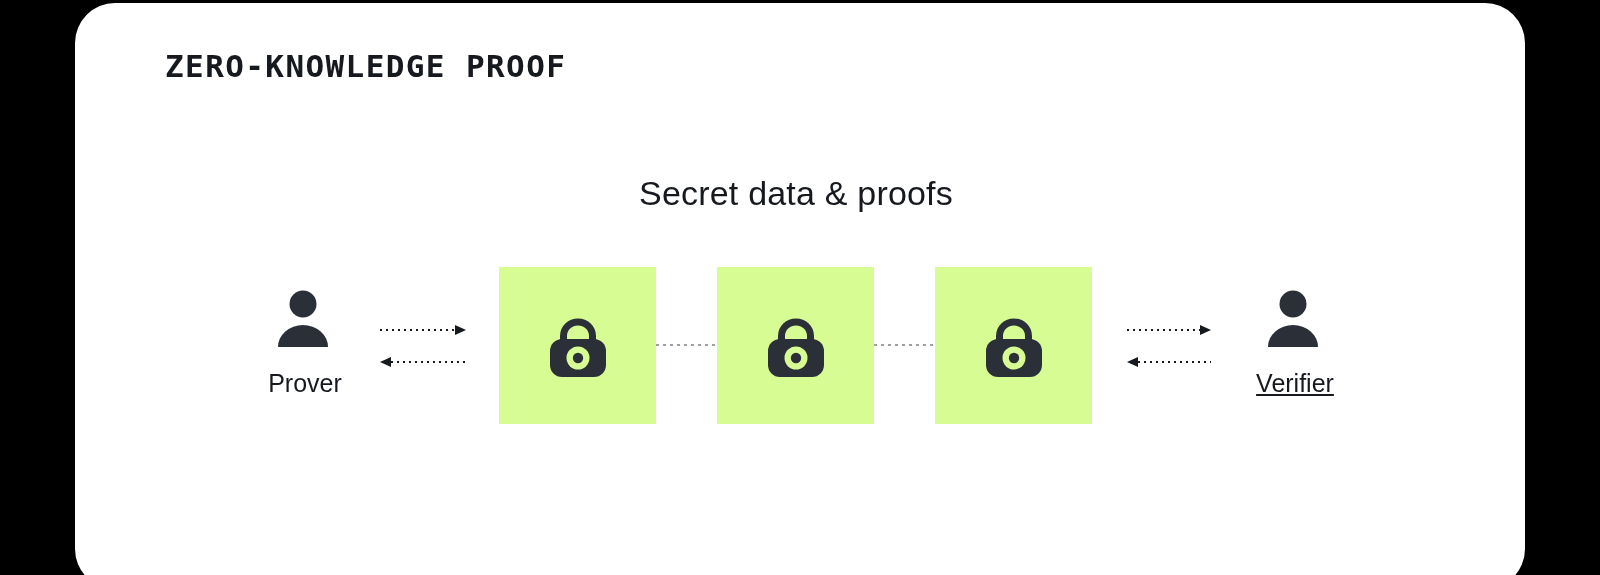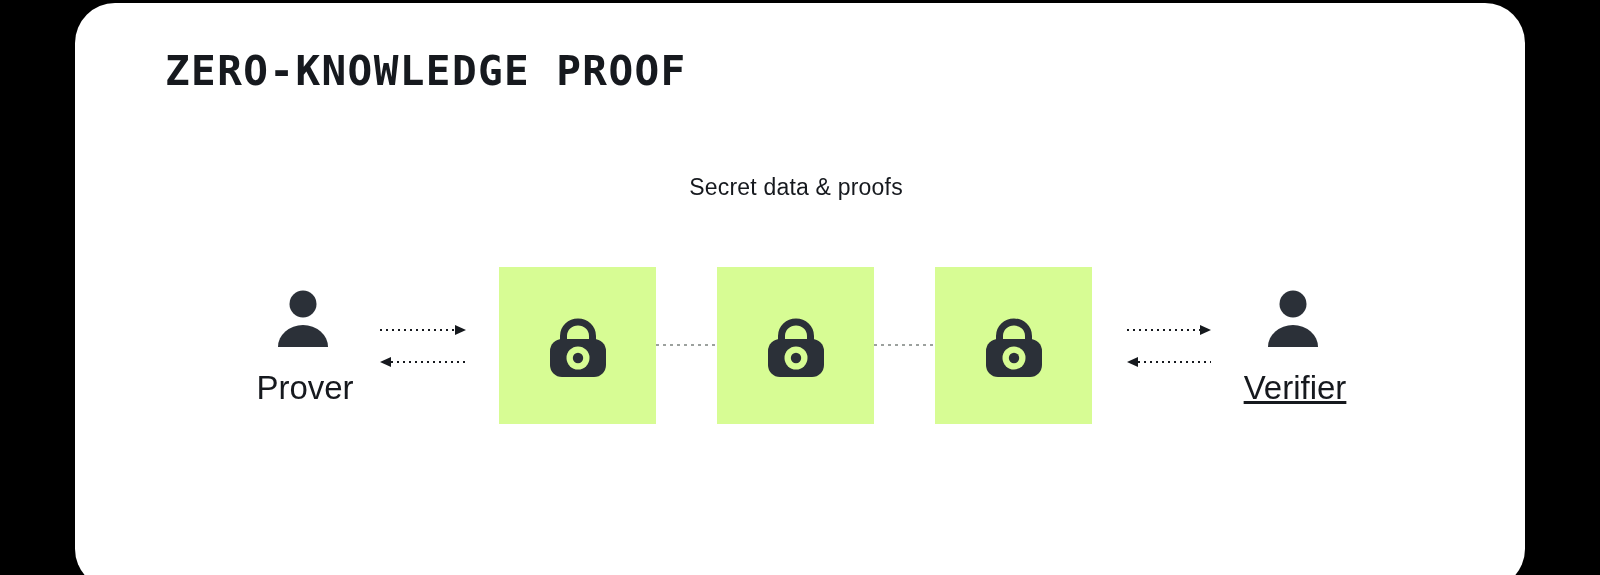--- a/index.html
+++ b/index.html
@@ -10,30 +10,30 @@
     color:var(--ink,#16191e);
   }
   .card{
     position:absolute;left:75px;top:3px;width:1450px;height:586px;
     background:var(--card-bg,#fff);border-radius:40px;
   }
   .abs{position:absolute;}
   .diagram-title{
     left:165px;top:51px;
     font-family:"DejaVu Sans Mono", monospace;
-    font-weight:700;font-size:41px;line-height:1;letter-spacing:1.4px;
+    font-weight:700;font-size:31px;line-height:1;letter-spacing:1.4px;
     white-space:nowrap;
   }
   .flow-label{
     left:596px;top:176px;width:400px;text-align:center;
-    font-size:23px;line-height:1;letter-spacing:0.2px;white-space:nowrap;
+    font-size:34px;line-height:1;letter-spacing:0.2px;white-space:nowrap;
   }
   .actor-label{
     top:371px;width:200px;text-align:center;
-    font-size:33px;line-height:1;white-space:nowrap;
+    font-size:25px;line-height:1;white-space:nowrap;
   }
   .actor-label.prover{left:205px;}
   .actor-label.verifier{left:1195px;text-decoration:underline;}
   .person{width:50px;height:57px;top:290px;}
   .person.prover{left:278px;}
   .person.verifier{left:1268px;}
   .tile{
     top:267px;width:157px;height:157px;
     background:var(--tile-green,#d7fc94);
     display:flex;align-items:center;justify-content:center;

